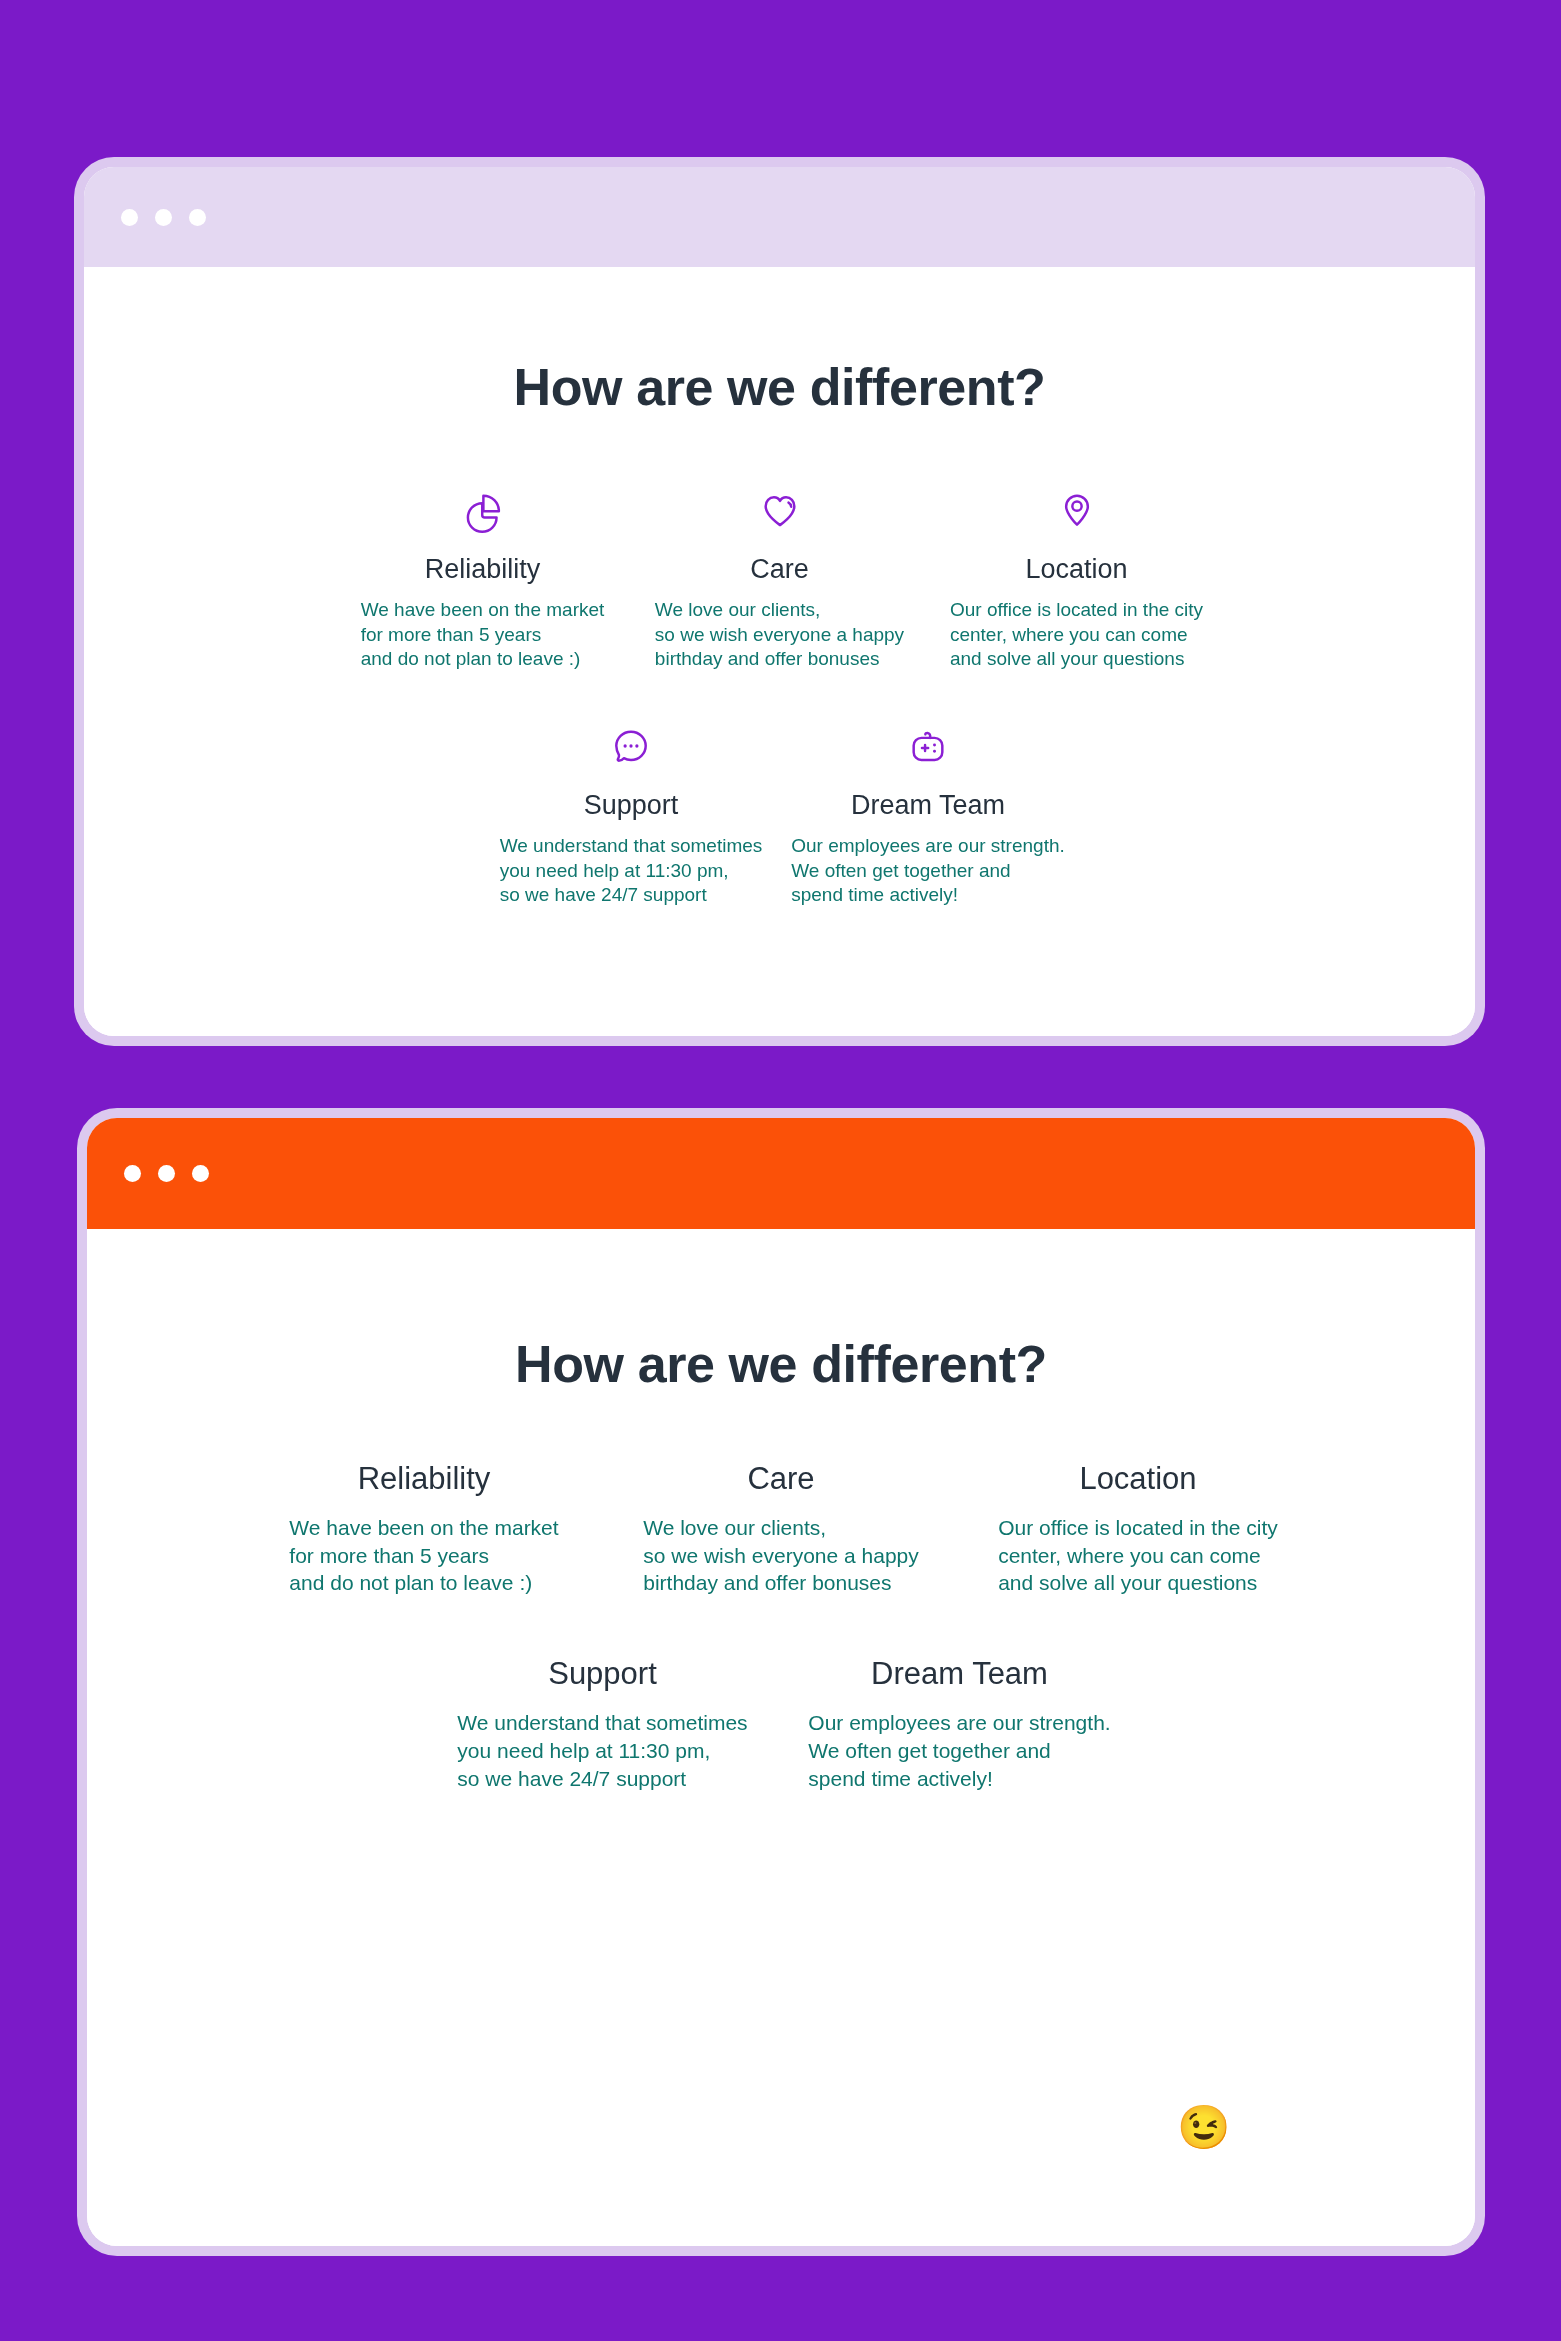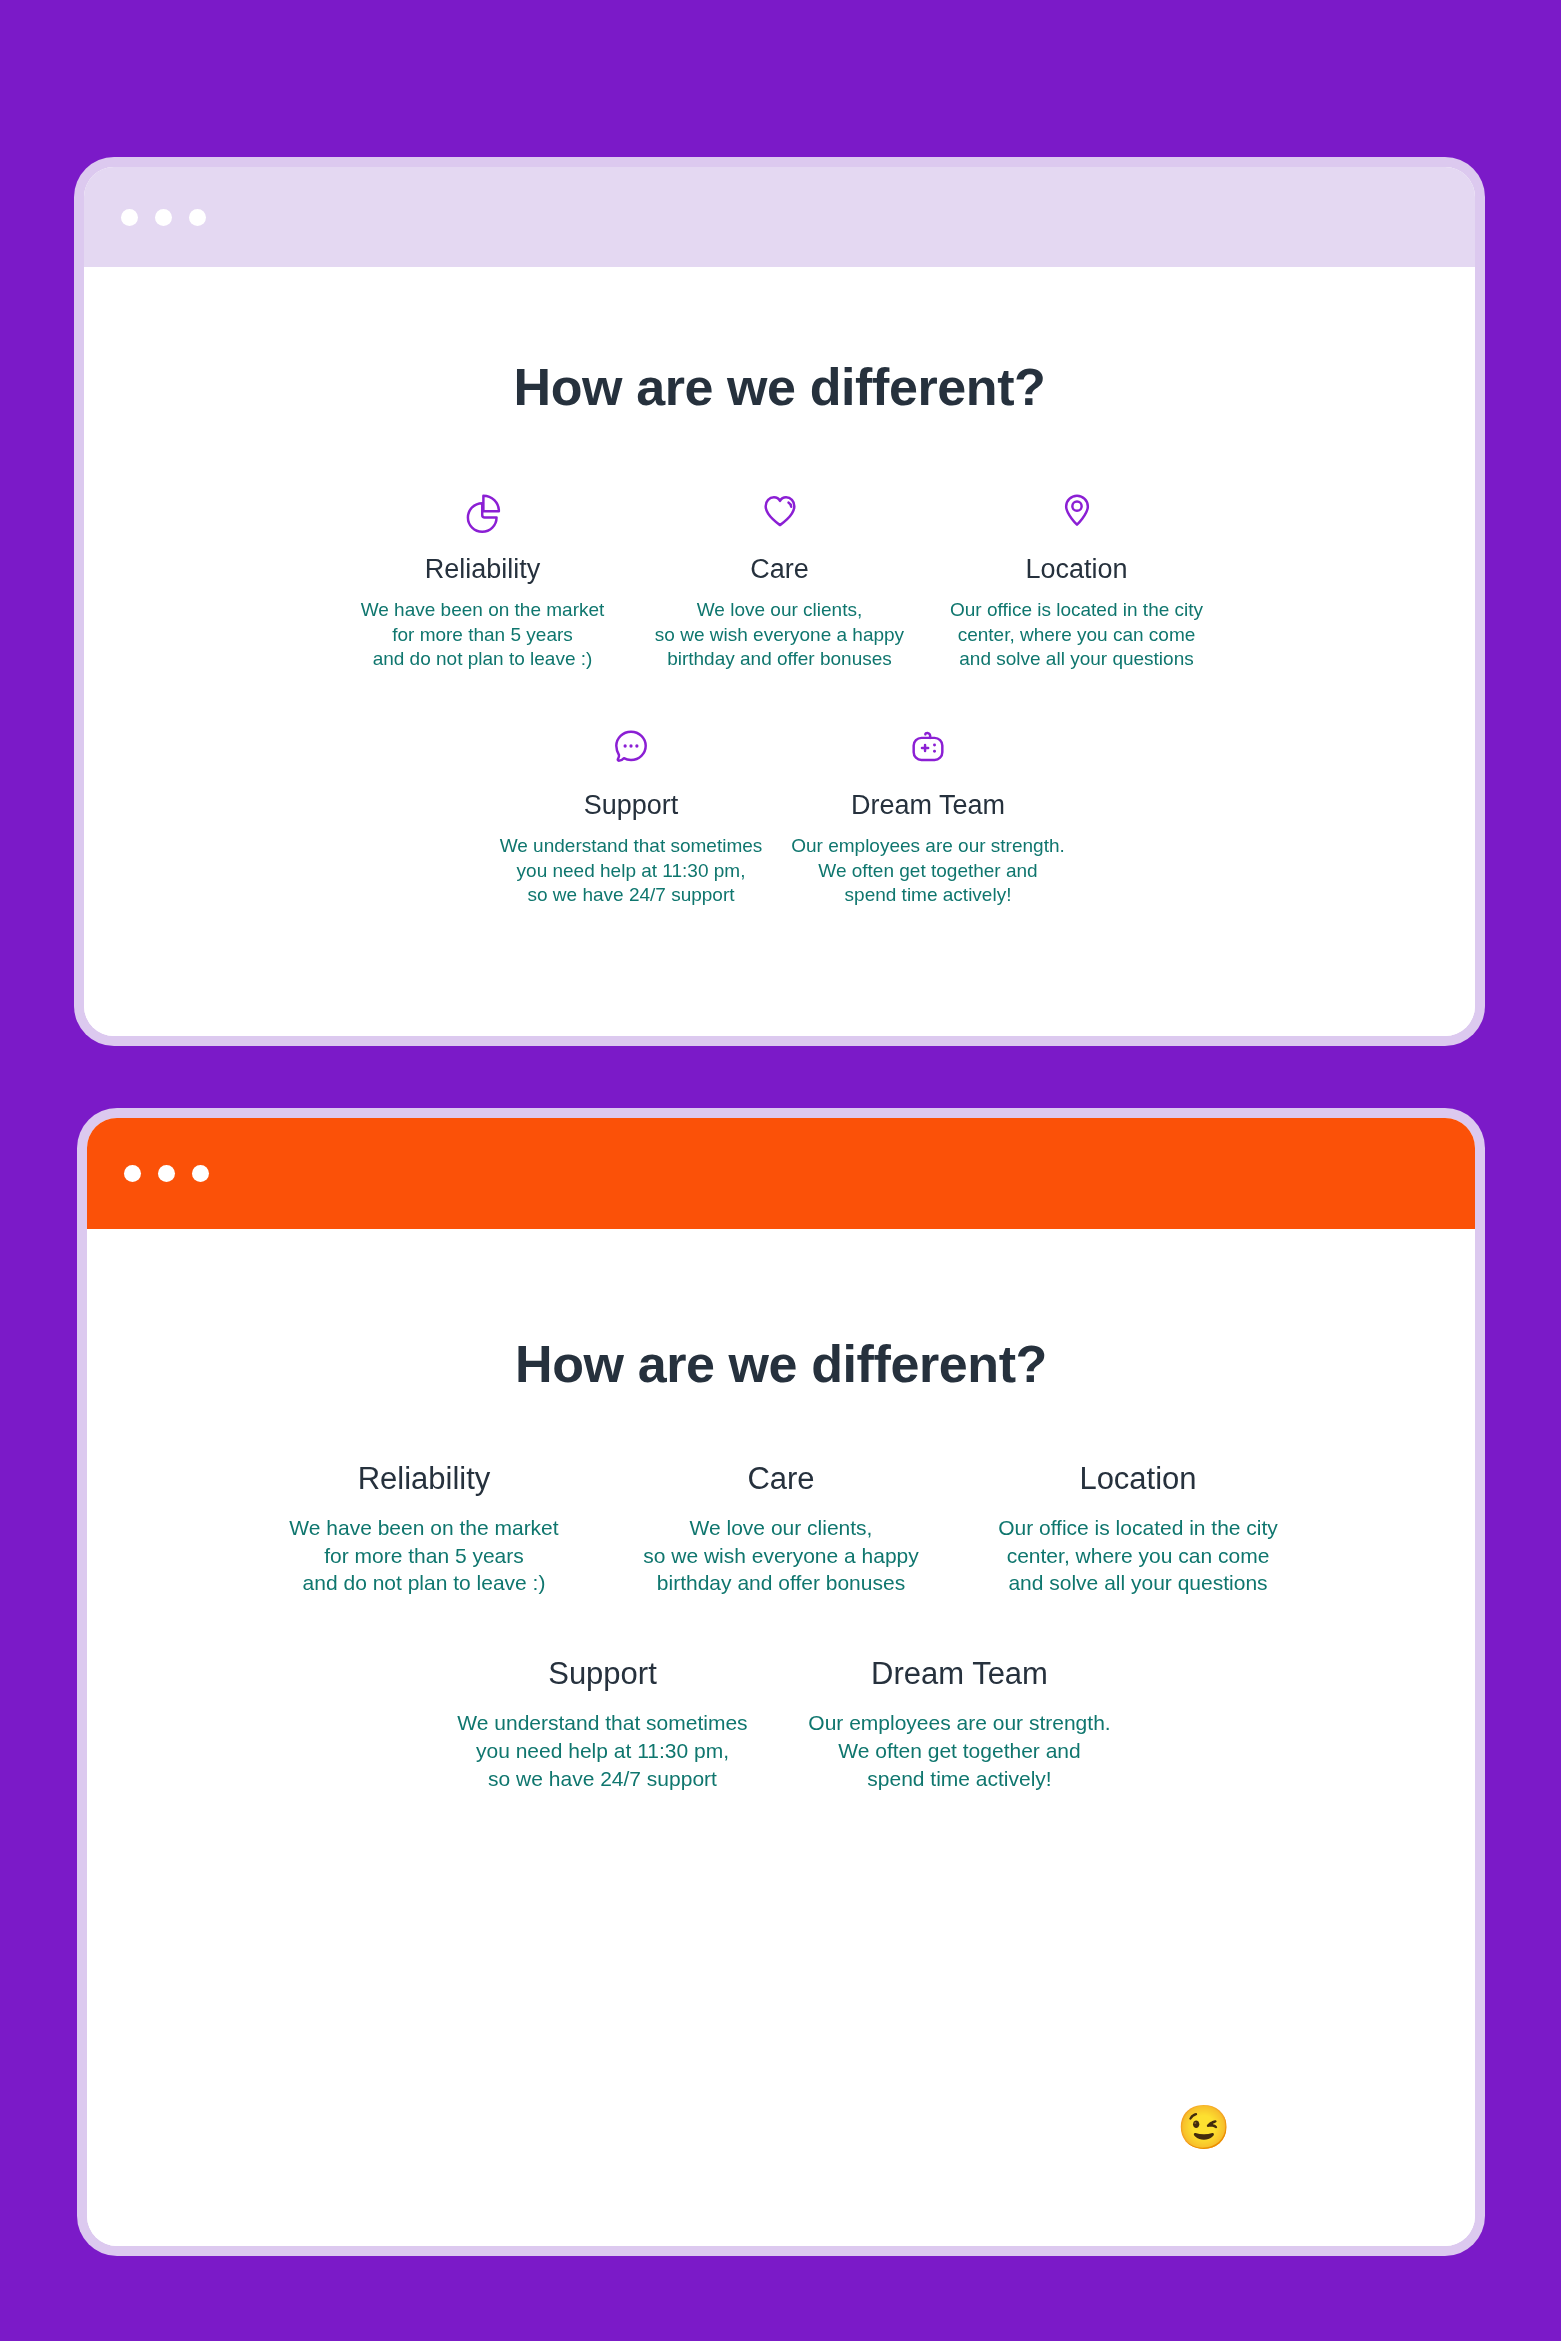--- a/index.html
+++ b/index.html
@@ -48,21 +48,21 @@
   }
   #card-one .page-title { font-size:52px; margin-top:90px; }
   #card-two .page-title { font-size:52px; margin-top:105px; }
 
   
   .feature-row {
     display:flex;
     justify-content:center;
   }
   .feature {
-    text-align:center;
+    text-align:left;
     display:flex;
     flex-direction:column;
     align-items:center;
   }
   .feature-icon { height:58px; display:flex; align-items:center; justify-content:center; }
   .feature-icon svg { display:block; }
   .feature-title {
     color:#26313D;
     font-size:27px;
     font-weight:normal;

